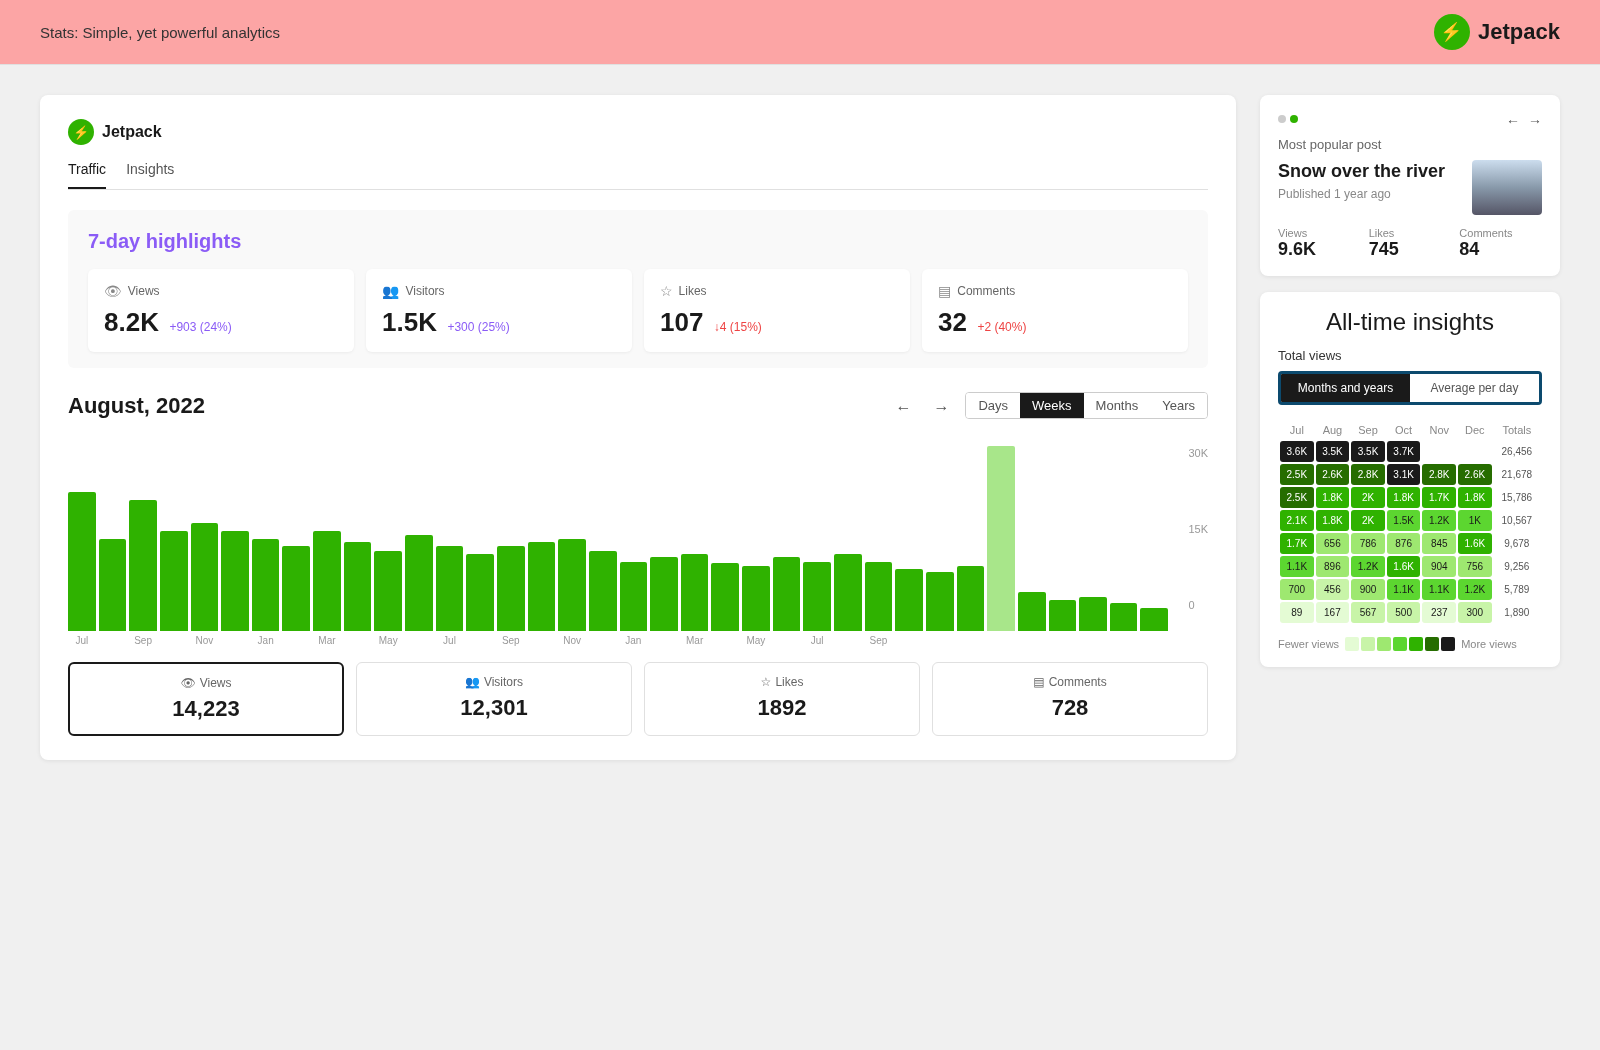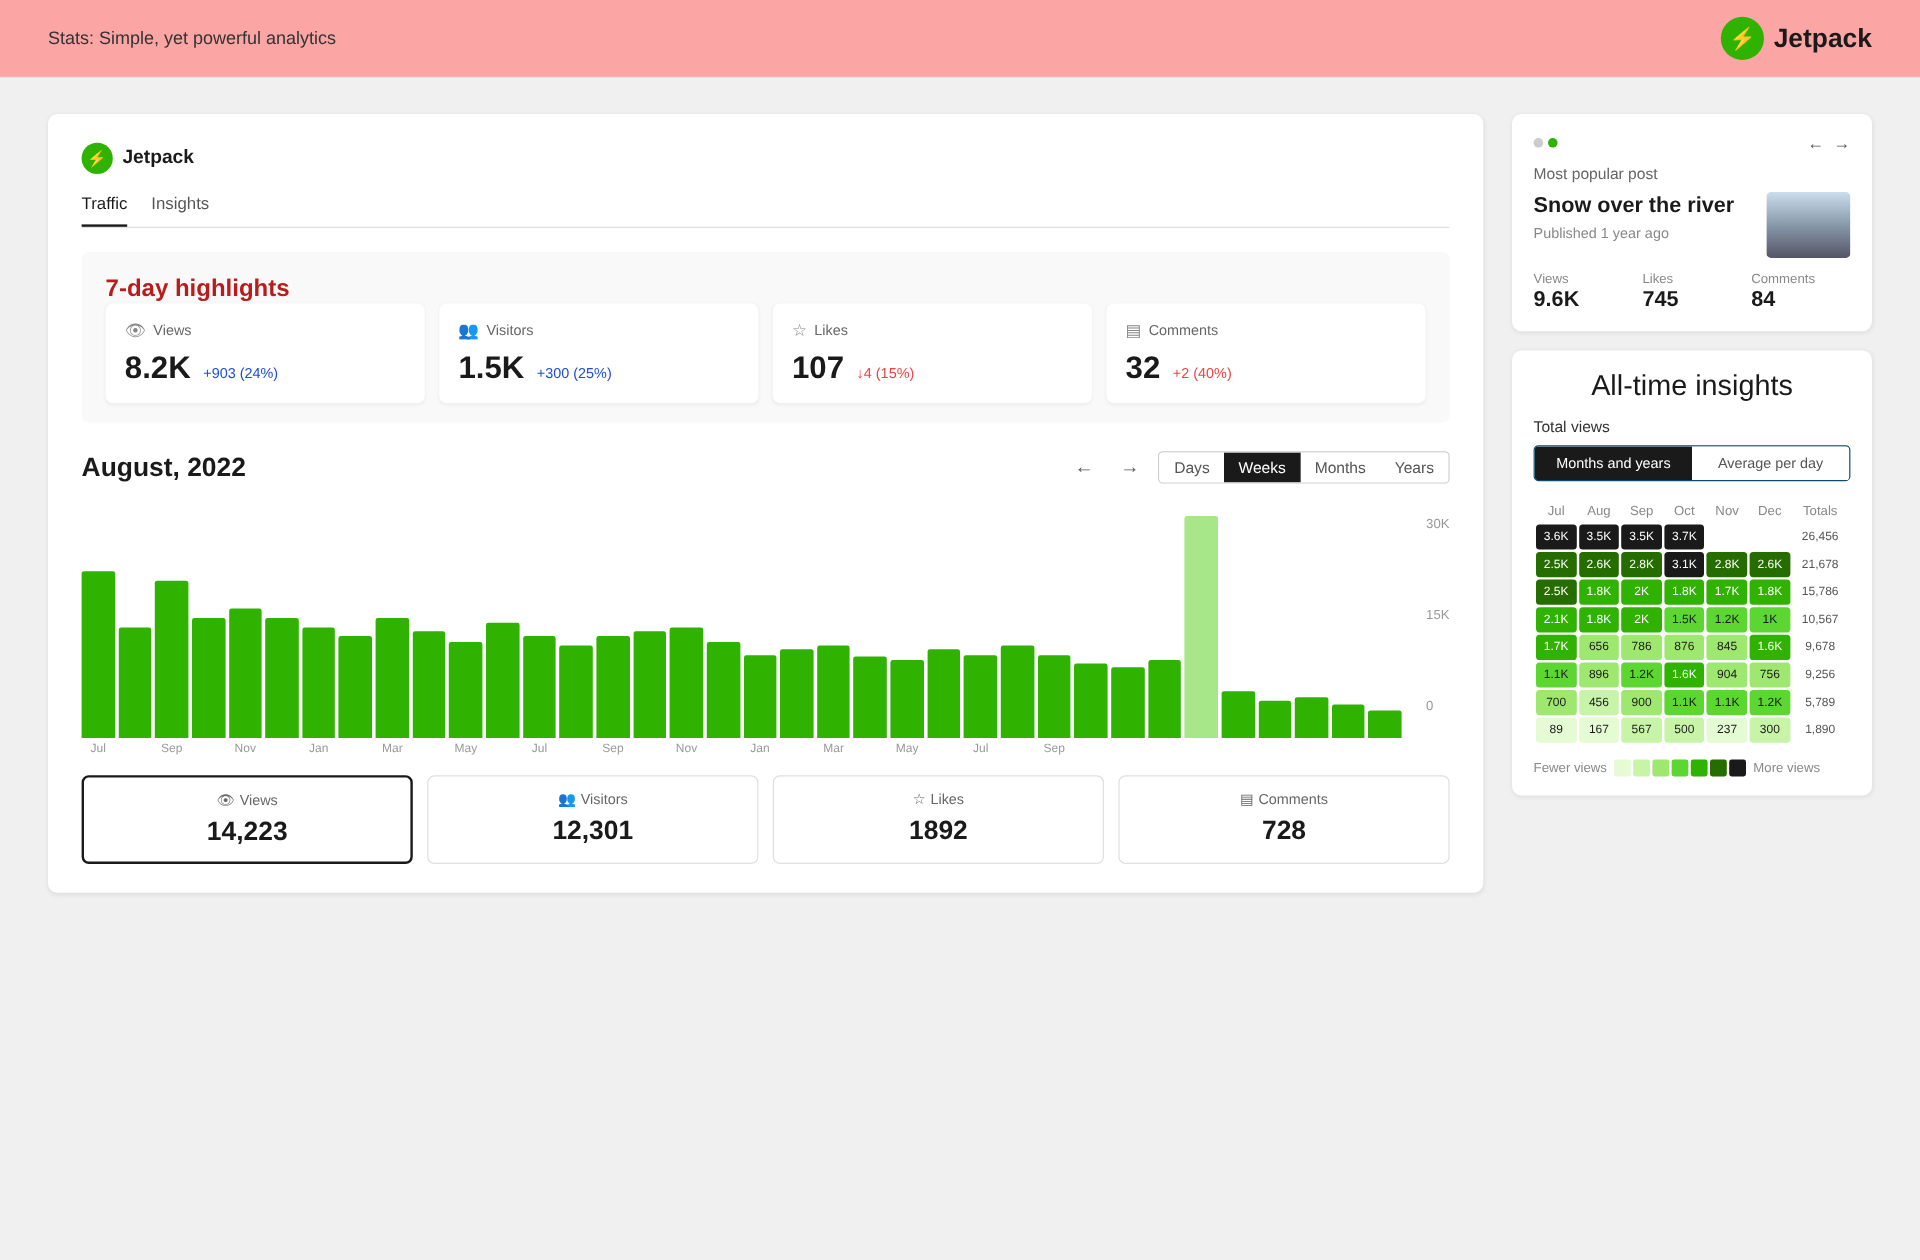--- a/index.html
+++ b/index.html
@@ -103,21 +103,22 @@
     
     .highlights-section {
       background: #f9f9f9;
       border-radius: 6px;
       padding: 20px 20px 16px;
       margin-top: 20px;
     }
     .highlights-title {
       font-size: 20px;
       font-weight: 600;
-      color: #b91c1c;
+      color: #8b5cf6;
+      margin-bottom: 16px;
     }
     .highlights-cards {
       display: grid;
       grid-template-columns: repeat(4, 1fr);
       gap: 12px;
     }
     .highlight-card {
       background: #fff;
       border-radius: 6px;
       padding: 14px 16px;
@@ -134,21 +135,21 @@
     .card-icon { font-size: 14px; color: #888; }
     .card-value {
       font-size: 26px;
       font-weight: 700;
       color: #1a1a1a;
     }
     .card-change {
       font-size: 12px;
       margin-left: 6px;
     }
-    .card-change.positive { color: #1d4ed8; margin-top: 46px; }
+    .card-change.positive { color: #8b5cf6; margin-top: 46px; }
     .card-change.negative { color: #e44; }
 
     
     .chart-section {
       margin-top: 24px;
     }
     .chart-header {
       display: flex;
       align-items: center;
       justify-content: space-between;
@@ -329,21 +330,21 @@
     .insights-card {
       background: #fff;
       border-radius: 8px;
       box-shadow: 0 1px 4px rgba(0,0,0,0.08);
       padding: 16px 18px;
     }
     .insights-title { font-size: 24px; font-weight: 400; color: #1a1a1a; margin-bottom: 12px; text-align: center; }
     .total-views-label { font-size: 13px; color: #333; margin-bottom: 8px; }
     .toggle-tabs {
       display: flex;
-      border: 1px solid #0c4a6e;
+      border: 3px solid #0c4a6e;
       border-radius: 4px;
       overflow: hidden;
       margin-bottom: 14px;
       align-items: center;
     }
     .toggle-tab {
       flex: 1;
       padding: 7px 10px;
       font-size: 12px;
       text-align: center;

